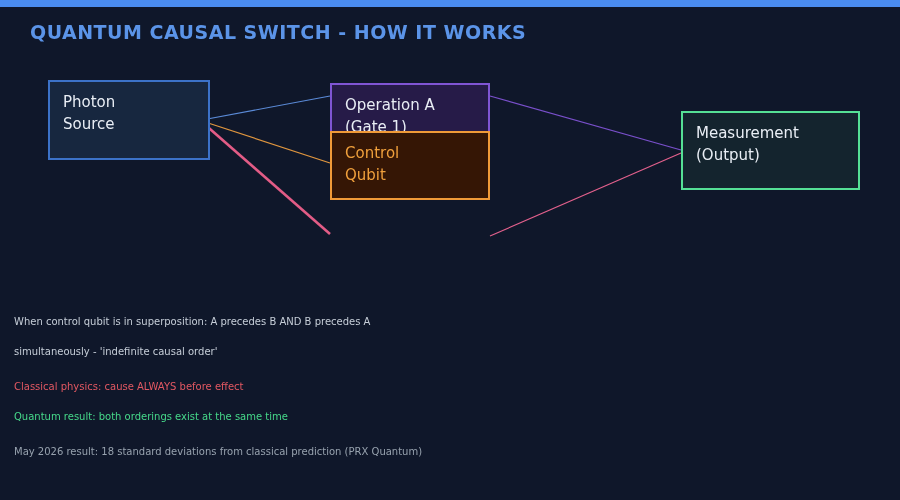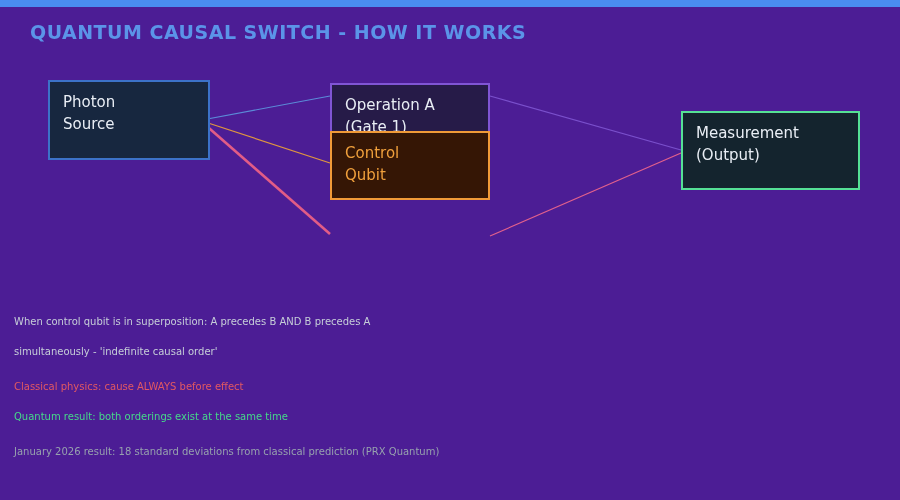--- a/index.html
+++ b/index.html
@@ -61,21 +61,21 @@
   }
   .note-0 { top: 312px; }
   .note-1 { top: 342px; }
   .note-2 { top: 377px; }
   .note-3 { top: 407px; }
   .note-4 { top: 442px; }
 </style>
 </head>
 <body>
 
-<div id="stage" style="background: #4c1d95;">
+<div id="stage" style="background: #0f172a;">
 
   <div class="top-bar" style="background: rgb(74, 140, 240);"></div>
 
   <div class="page-title" style="color: rgb(91, 148, 232);">QUANTUM CAUSAL SWITCH - HOW IT WORKS</div>
 
   <svg class="edges-svg" viewBox="0 0 900 500" xmlns="http://www.w3.org/2000/svg">
     <line x1="202" y1="120" x2="330" y2="96" stroke-width="1.2" style="stroke: rgb(91, 139, 216);"></line>
     <line x1="202" y1="121" x2="330" y2="163" stroke-width="1.2" style="stroke: rgb(224, 150, 63);"></line>
     <line x1="202" y1="122" x2="330" y2="234" stroke-width="2.6" style="stroke: rgb(226, 92, 134);"></line>
     <line x1="490" y1="96" x2="681" y2="150" stroke-width="1.2" style="stroke: rgb(122, 80, 204);"></line>
@@ -100,15 +100,15 @@
 
   <div class="node node-measurement" style="border-color: rgb(85, 224, 149); background: rgb(20, 36, 46); color: rgb(233, 238, 245);">
     <span class="node-line">Measurement</span>
     <span class="node-line">(Output)</span>
   </div>
 
   <div class="note note-0" style="color: rgb(198, 206, 216);">When control qubit is in superposition: A precedes B AND B precedes A</div>
   <div class="note note-1" style="color: rgb(198, 206, 216);">simultaneously - 'indefinite causal order'</div>
   <div class="note note-2" style="color: rgb(226, 88, 98);">Classical physics: cause ALWAYS before effect</div>
   <div class="note note-3" style="color: rgb(70, 217, 138);">Quantum result: both orderings exist at the same time</div>
-  <div class="note note-4" style="color: rgb(151, 162, 174);">January 2026 result: 18 standard deviations from classical prediction (PRX Quantum)</div>
+  <div class="note note-4" style="color: rgb(151, 162, 174);">May 2026 result: 18 standard deviations from classical prediction (PRX Quantum)</div>
 
 </div>
 
 </body></html>

